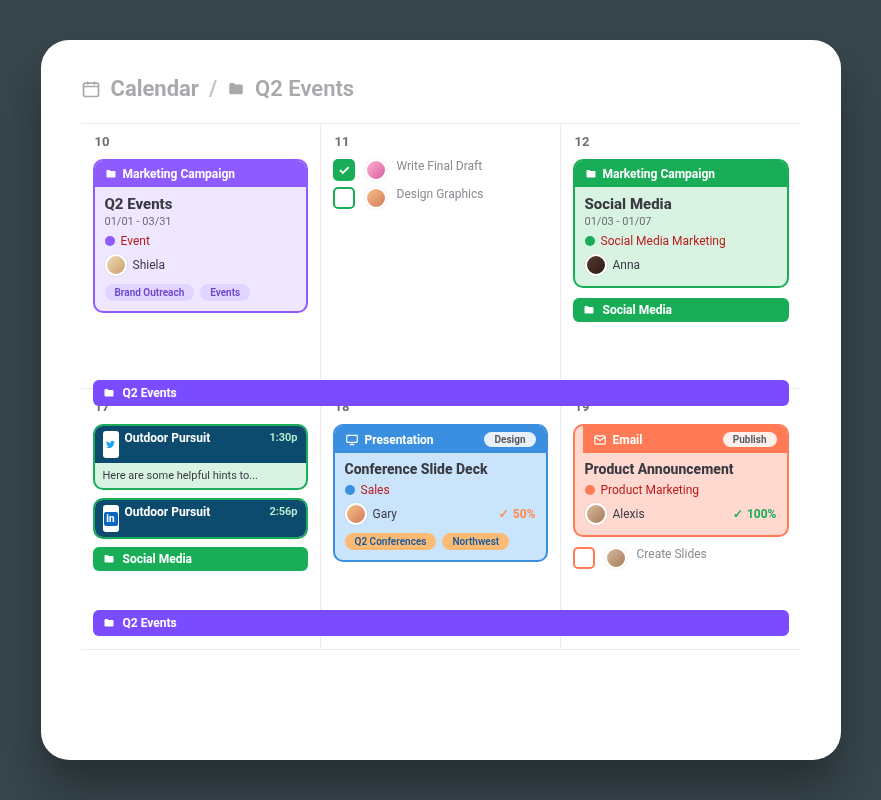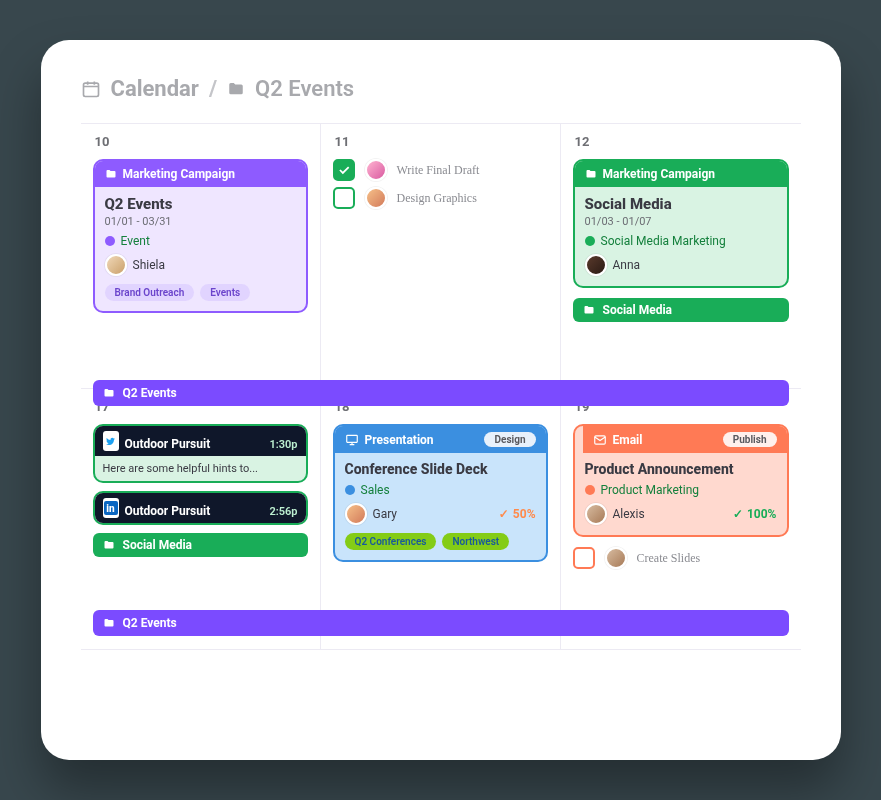--- a/index.html
+++ b/index.html
@@ -66,21 +66,21 @@
     font-size: 12px;
     margin-bottom: 10px;
   }
   .card .hdr {
     display:flex; align-items:center; gap:6px;
     padding: 6px 10px; color:#fff; font-weight:700; font-size:12px;
   }
   .card .body { padding: 8px 10px 10px; }
   .title { font-weight:800; font-size:15px; color:#3a3a43; }
   .sub   { font-size:11px; color:#6b6c73; margin-top:2px;}
-  .dotline { display:flex; align-items:center; gap:6px; font-size:12px; color:#15803d; margin-top:6px;}
+  .dotline { display:flex; align-items:center; gap:6px; font-size:12px; color:#b91c1c; margin-top:6px;}
   .dot { width:10px; height:10px; border-radius:50%; }
   .avline { display:flex; align-items:center; gap:6px; margin-top:6px; font-size:12px; color:#3a3a43;}
   .avatar { width:22px; height:22px; border-radius:50%; background:linear-gradient(135deg,#f6c089,#d27a5a); border:2px solid #fff; box-shadow:0 0 0 1px rgba(0,0,0,.05);}
   .av3 { background:linear-gradient(135deg,#ffb4d1,#d95aa0);}
   .av4 { background:linear-gradient(135deg,#5a3a2c,#2a1a14);}
   .av5 { background:linear-gradient(135deg,#f0d8b8,#caa06a);}
   .av6 { background:linear-gradient(135deg,#d7bba0,#a77a57);}
   .chips { display:flex; gap:6px; margin-top:8px; flex-wrap:wrap;}
   .chip { padding:3px 10px; border-radius:12px; font-size:10px; font-weight:600; }
   .pct { display:flex; align-items:center; gap:4px; font-weight:700; margin-left:auto;}
@@ -95,43 +95,43 @@
 
   
   .card.green { border:2px solid #19ad58; background:#d9f3e3; }
   .card.green .hdr { background:#19ad58; }
   .dot.green { background:#19ad58; }
 
   
   .card.blue { border:2px solid #3b8fe0; background:#c9e4fb; }
   .card.blue .hdr { background:#3b8fe0; }
   .dot.blue { background:#3b8fe0; }
-  .card.blue .chip { background:#84cc16; color:#185a9a; }
+  .card.blue .chip { background:#fdba74; color:#185a9a; }
   .pill { margin-left:auto; background:#e8f1fb; color:#5a5a5f; padding:2px 10px; border-radius:10px; font-size:10px; font-weight:700;}
 
   
   .card.orange { border:2px solid #ff7a55; background:#ffd9cf; }
   .card.orange .hdr { background:#ff7a55;margin-left:8px; }
   .dot.orange { background:#ff7a55; }
   .card.orange .pill { background:#fff0ec; }
 
   
   .mini {
     border:2px solid #19ad58; background:#d9f3e3; border-radius:10px; overflow:hidden; margin-bottom:8px;
   }
-  .mini .hdr { display:flex; align-items:flex-end; gap:6px; background:#0f172a; color:#fff; font-size:12px; font-weight:700; padding:5px 8px;}
+  .mini .hdr { display:flex; align-items:flex-start; gap:6px; background:#0c4a6e; color:#fff; font-size:12px; font-weight:700; padding:5px 8px;}
   .mini .hdr .time { margin-left:auto; font-size:11px; color:#bdf0d1; font-weight:600;}
   .mini .body { padding:6px 8px; font-size:11px; color:#3a3a43;}
-  .sqicon { width:16px; height:20px; border-radius:3px; background:#fff; display:flex; align-items:center; justify-content:center;}
+  .sqicon { width:16px; height:27px; border-radius:3px; background:#fff; display:flex; align-items:center; justify-content:center;}
   .sqicon.tw svg { fill:#1da1f2; }
   .sqicon.li { background:#fff; }
   .sqicon.li span { background:#0a66c2; color:#fff; font-weight:800; font-size:10px; width:14px; height:14px; display:flex;align-items:center;justify-content:center;border-radius:2px;}
 
   
-  .check-row { display:flex; align-items:center; gap:10px; margin:6px 0;font-family:Liberation Serif, serif;}
+  .check-row { display:flex; gap:10px; margin:6px 0;}
   .cbox { width:22px; height:22px; border:2px solid #19ad58; border-radius:5px; display:flex; align-items:center; justify-content:center;}
   .cbox.done { background:#19ad58; }
   .cbox.open { border-color:#ff7a55; }
   .clabel { font-size:12px; color:#8a8b91; }
 
   
   .inbar { height:24px; border-radius:6px; display:flex; align-items:center; gap:8px; padding:0 10px; color:#fff; font-size:12px; font-weight:700; }
 </style>
 </head>
 <body>

